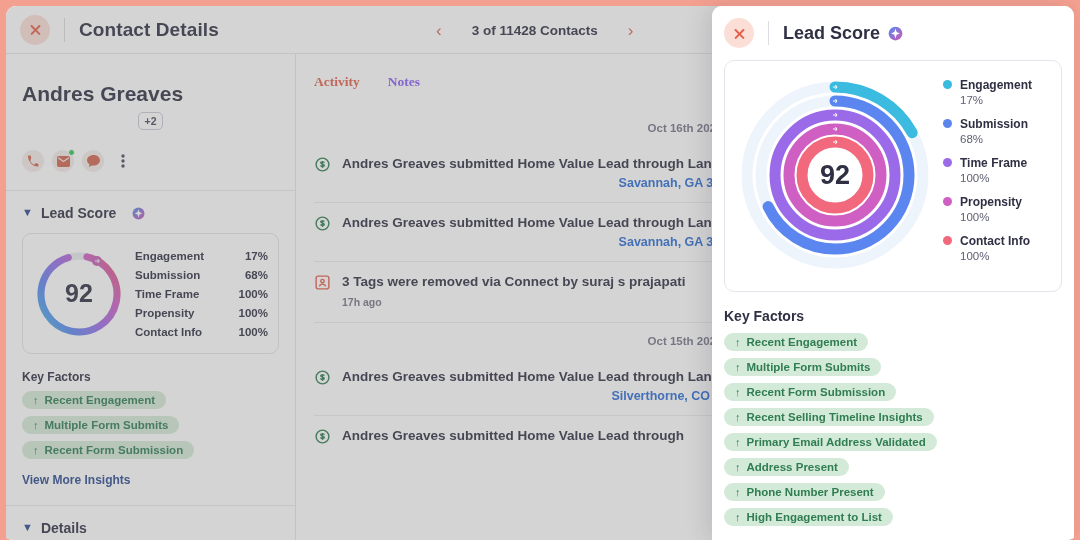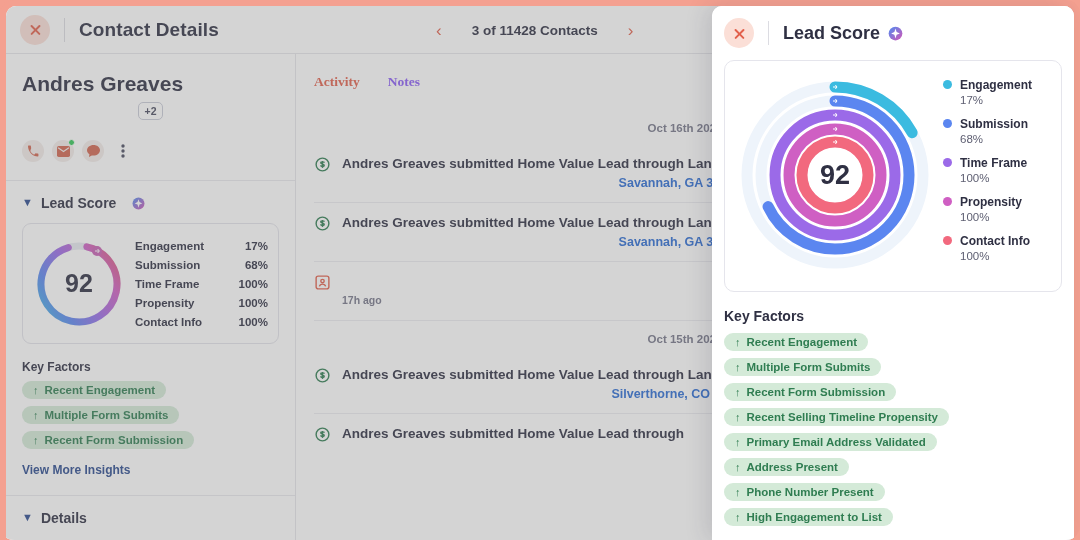--- a/index.html
+++ b/index.html
@@ -66,21 +66,21 @@
   
   .app-body { display: flex; height: 486px; }
   .left-pane {
     width: 290px; flex: 0 0 290px;
     border-right: 1px solid #e6e6ea;
     background: #fff; padding: 0 16px;
     overflow: hidden;
   }
   .contact-name {
     font-size: 21px; font-weight: bold; color: #2f3043;
-    margin-top: 18px;
+    margin-top: 28px;
   }
   .badge-row { display: flex; justify-content: center; margin-top: 6px; }
   .plus-badge {
     border: 1px solid #c9ccd8; border-radius: 5px;
     font-size: 10.5px; font-weight: bold; color: #4a4c60;
     padding: 2px 6px; background: #fff;
   }
   .action-row { display: flex; gap: 8px; margin-top: 20px; align-items: center; }
   .act-btn {
     width: 22px; height: 22px; border-radius: 50%;
@@ -399,21 +399,21 @@
 
         <div class="act-item">
           <span class="act-ico">
             <svg width="17" height="17" viewBox="0 0 24 24" fill="none" stroke="#e2604c" stroke-width="2">
               <rect x="3" y="3" width="18" height="18" rx="3"></rect>
               <circle cx="12" cy="10" r="2.4"></circle>
                 <path d="M7.6 17.5c.6-2 2.3-3.2 4.4-3.2s3.8 1.2 4.4 3.2"></path>
             </svg>
           </span>
           <span class="act-body">
-            <br>
+            <span class="act-text">3 Tags were removed via Connect by suraj s prajapati</span><br>
             <span class="act-time">17h ago</span>
           </span>
           <span class="act-view">View</span>
         </div>
         <div class="row-divider"></div>
 
         <div class="date-sep">Oct 15th 2024</div>
 
         <div class="act-item">
           <span class="act-ico">
@@ -552,21 +552,21 @@
       <div><span class="chip">
         <span class="arr">↑</span>
         <span>Multiple Form Submits</span>
       </span></div>
       <div><span class="chip">
         <span class="arr">↑</span>
         <span>Recent Form Submission</span>
       </span></div>
       <div><span class="chip">
         <span class="arr">↑</span>
-        <span>Recent Selling Timeline Propensity</span>
+        <span>Recent Selling Timeline Insights</span>
       </span></div>
       <div><span class="chip">
         <span class="arr">↑</span>
         <span>Primary Email Address Validated</span>
       </span></div>
       <div><span class="chip">
         <span class="arr">↑</span>
         <span>Address Present</span>
       </span></div>
       <div><span class="chip">

